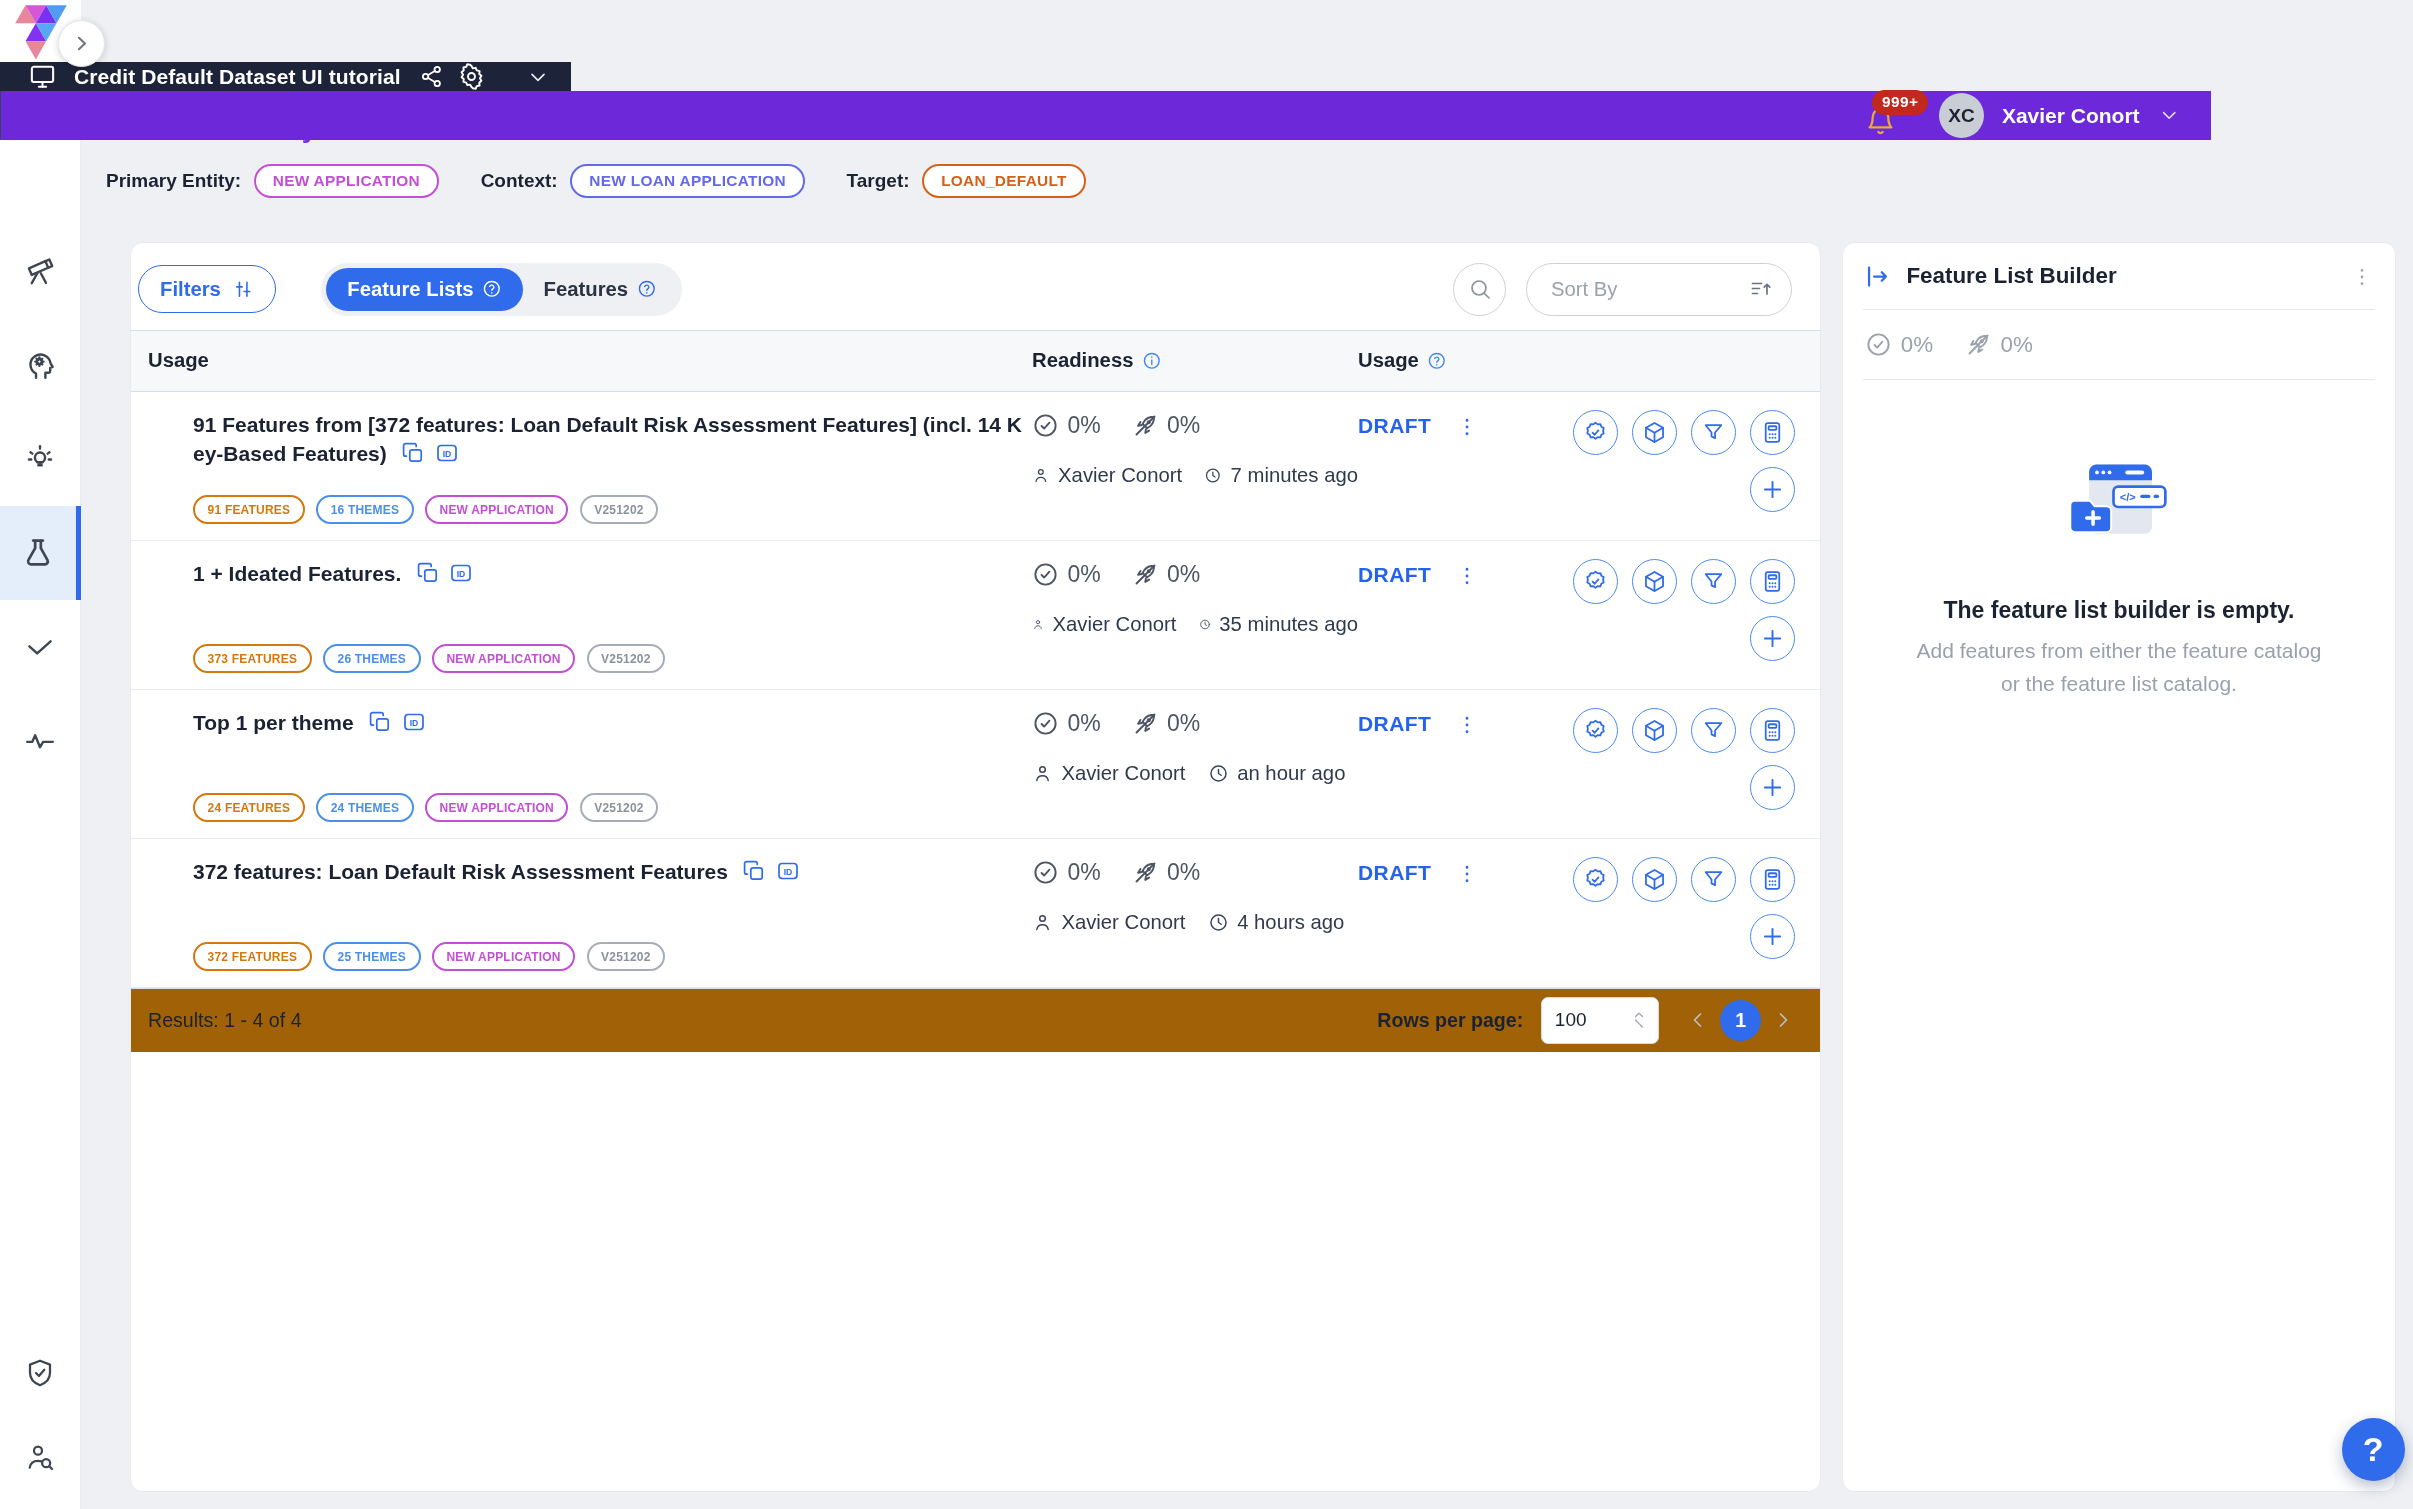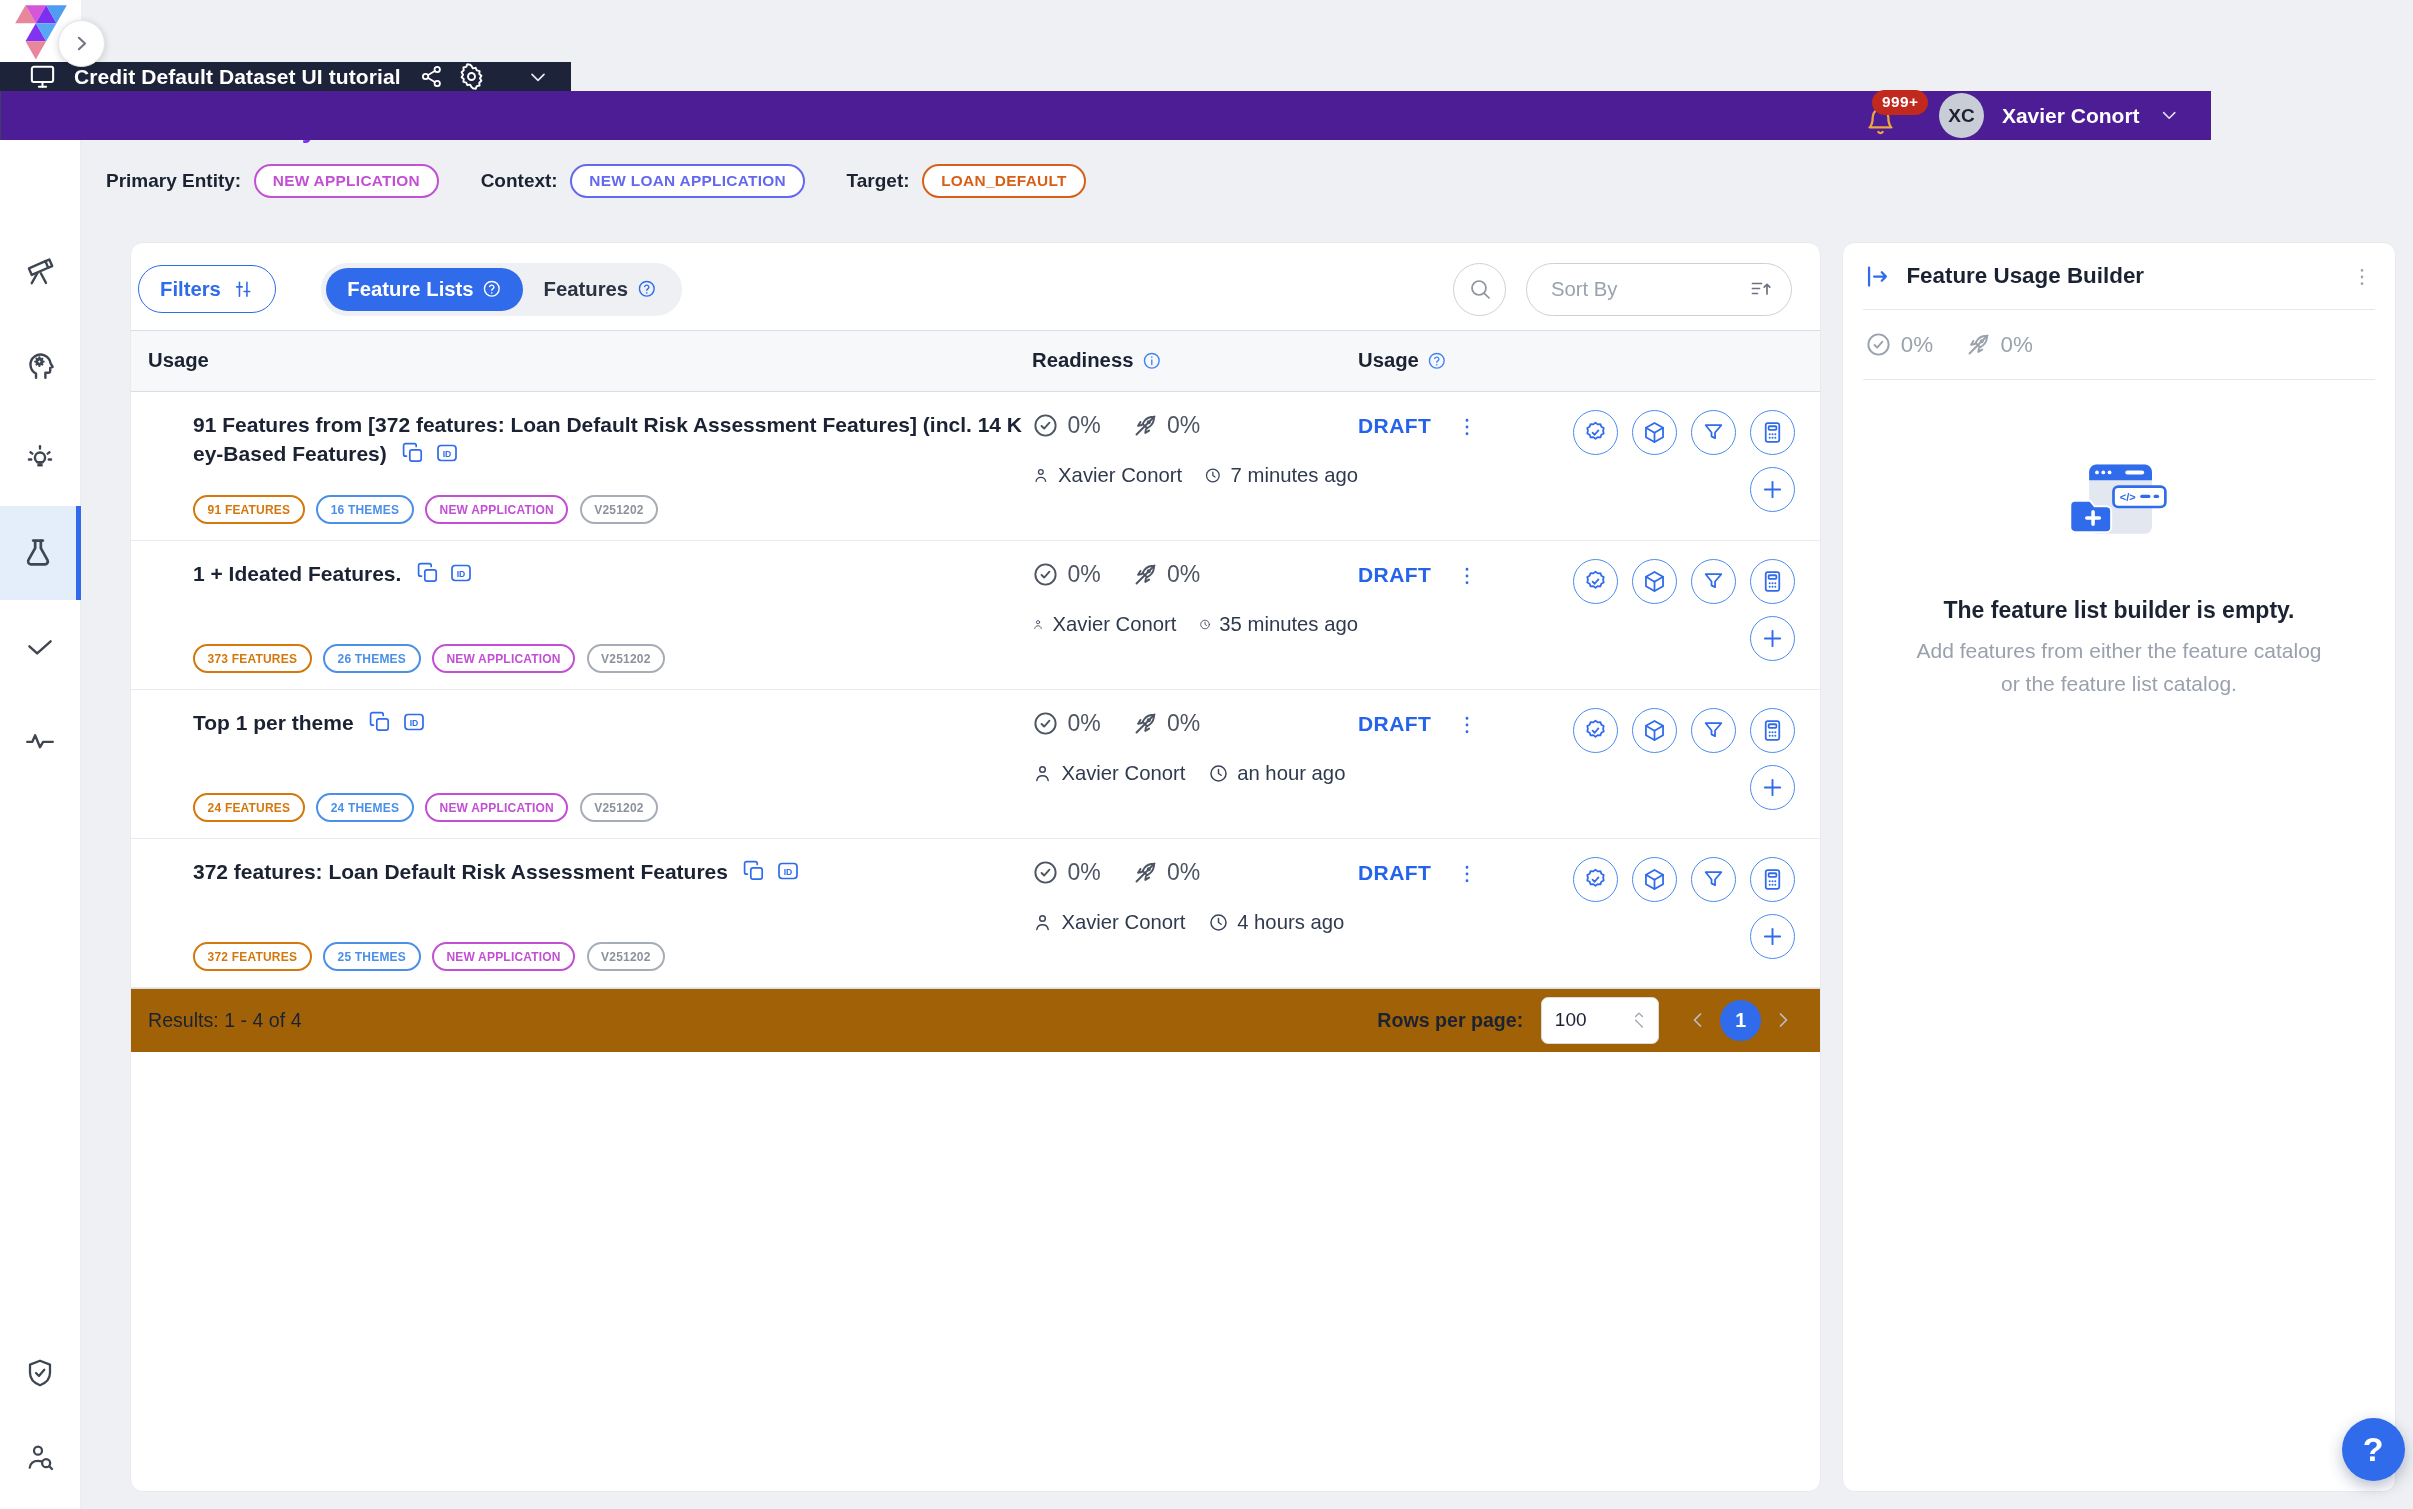--- a/index.html
+++ b/index.html
@@ -13,21 +13,21 @@
   .ic{stroke:currentColor;fill:none;stroke-width:1.7;stroke-linecap:round;stroke-linejoin:round;}
 
   
   .topbar{position:absolute;left:0;top:0;width:2211px;height:84px;display:flex;z-index:20;flex-direction:column;}
   .logo-corner{width:81px;height:84px;background:#ffffff;display:flex;align-items:center;justify-content:flex-start;padding-left:9.8px;box-sizing:border-box;}
   .project-block{width:571px;height:84px;background:#1d2338;display:flex;align-items:center;padding:0 21px 0 28px;box-sizing:border-box;color:#fff;}
   .project-block .mon{color:#fff;margin-right:17px;}
   .project-title{font-size:21px;font-weight:600;letter-spacing:0.1px;white-space:nowrap;}
   .pb-icons{display:flex;align-items:center;gap:14px;margin-left:18px;color:#fff;}
   .pb-chevron{margin-left:auto;color:#e8eaf2;}
-  .nav-rest{flex:1;height:84px;background:#4c1d95;border-left:1.4px solid #3a415f;display:flex;align-items:center;justify-content:flex-end;padding-right:31px;gap:18px;color:#fff;}
+  .nav-rest{flex:1;height:84px;background:#6d28d9;border-left:1.4px solid #3a415f;display:flex;align-items:center;justify-content:flex-end;padding-right:31px;gap:18px;color:#fff;}
   .bell-wrap{position:relative;width:39px;height:49px;color:#eda73b;margin-right:18px;}
   .bell-wrap .bell{position:absolute;left:1.4px;top:15.4px;}
   .notif-badge{position:absolute;left:8.4px;top:-1.4px;background:#c1281e;color:#fff;font-size:15.4px;font-weight:700;padding:3.5px 9.8px;border-radius:15.4px;letter-spacing:0.4px;}
   .avatar{width:45px;height:45px;border-radius:50%;background:#c9cdd6;color:#1b2232;display:grid;place-items:center;font-size:19px;font-weight:700;}
   .user-name{font-size:21px;font-weight:600;}
   .collapse-btn{position:absolute;left:58px;top:19.6px;width:45px;height:45px;border-radius:50%;background:#fff;border:1.4px solid #e3e5ea;box-shadow:0 1.4px 7px rgba(20,25,40,.18);display:grid;place-items:center;color:#70767f;z-index:30;cursor:pointer;}
 
   
   .sidebar{position:absolute;left:0;top:84px;bottom:0;width:81px;background:#fff;border-right:1.4px solid #eaecef;display:flex;flex-direction:column;align-items:center;z-index:10;box-sizing:border-box;}
   .nav-item{width:81px;height:94px;display:grid;place-items:center;color:#3e4652;box-sizing:border-box;cursor:pointer;}
@@ -797,21 +797,21 @@
       </div>
       <div class="card-fill"></div>
     </div>
 
     <div class="card card-right">
       <div class="fb-head">
         <svg class="ic panel-ic" width="27" height="27" viewBox="0 0 24 24" style="stroke-width:2">
           <path d="M4.5 4v16"></path>
             <path d="M9 12h10.5M15.8 8.2L19.5 12l-3.7 3.8"></path>
         </svg>
-        <span class="fb-title">Feature Usage Builder</span>
+        <span class="fb-title">Feature List Builder</span>
         <svg class="ic kebab gray fb-kebab" width="24" height="24" viewBox="0 0 24 24" style="stroke-width:2.6">
           <path d="M12 5.2v.2M12 11.9v.2M12 18.6v.2"></path>
         </svg>
       </div>
       <div class="fb-div"></div>
       <div class="fb-stats">
         <span class="metric">
           <svg class="ic" width="27" height="27" viewBox="0 0 24 24">
             <circle cx="12" cy="12" r="9"></circle>
               <path d="M8.5 12.4l2.3 2.3 4.7-5.2"></path>

